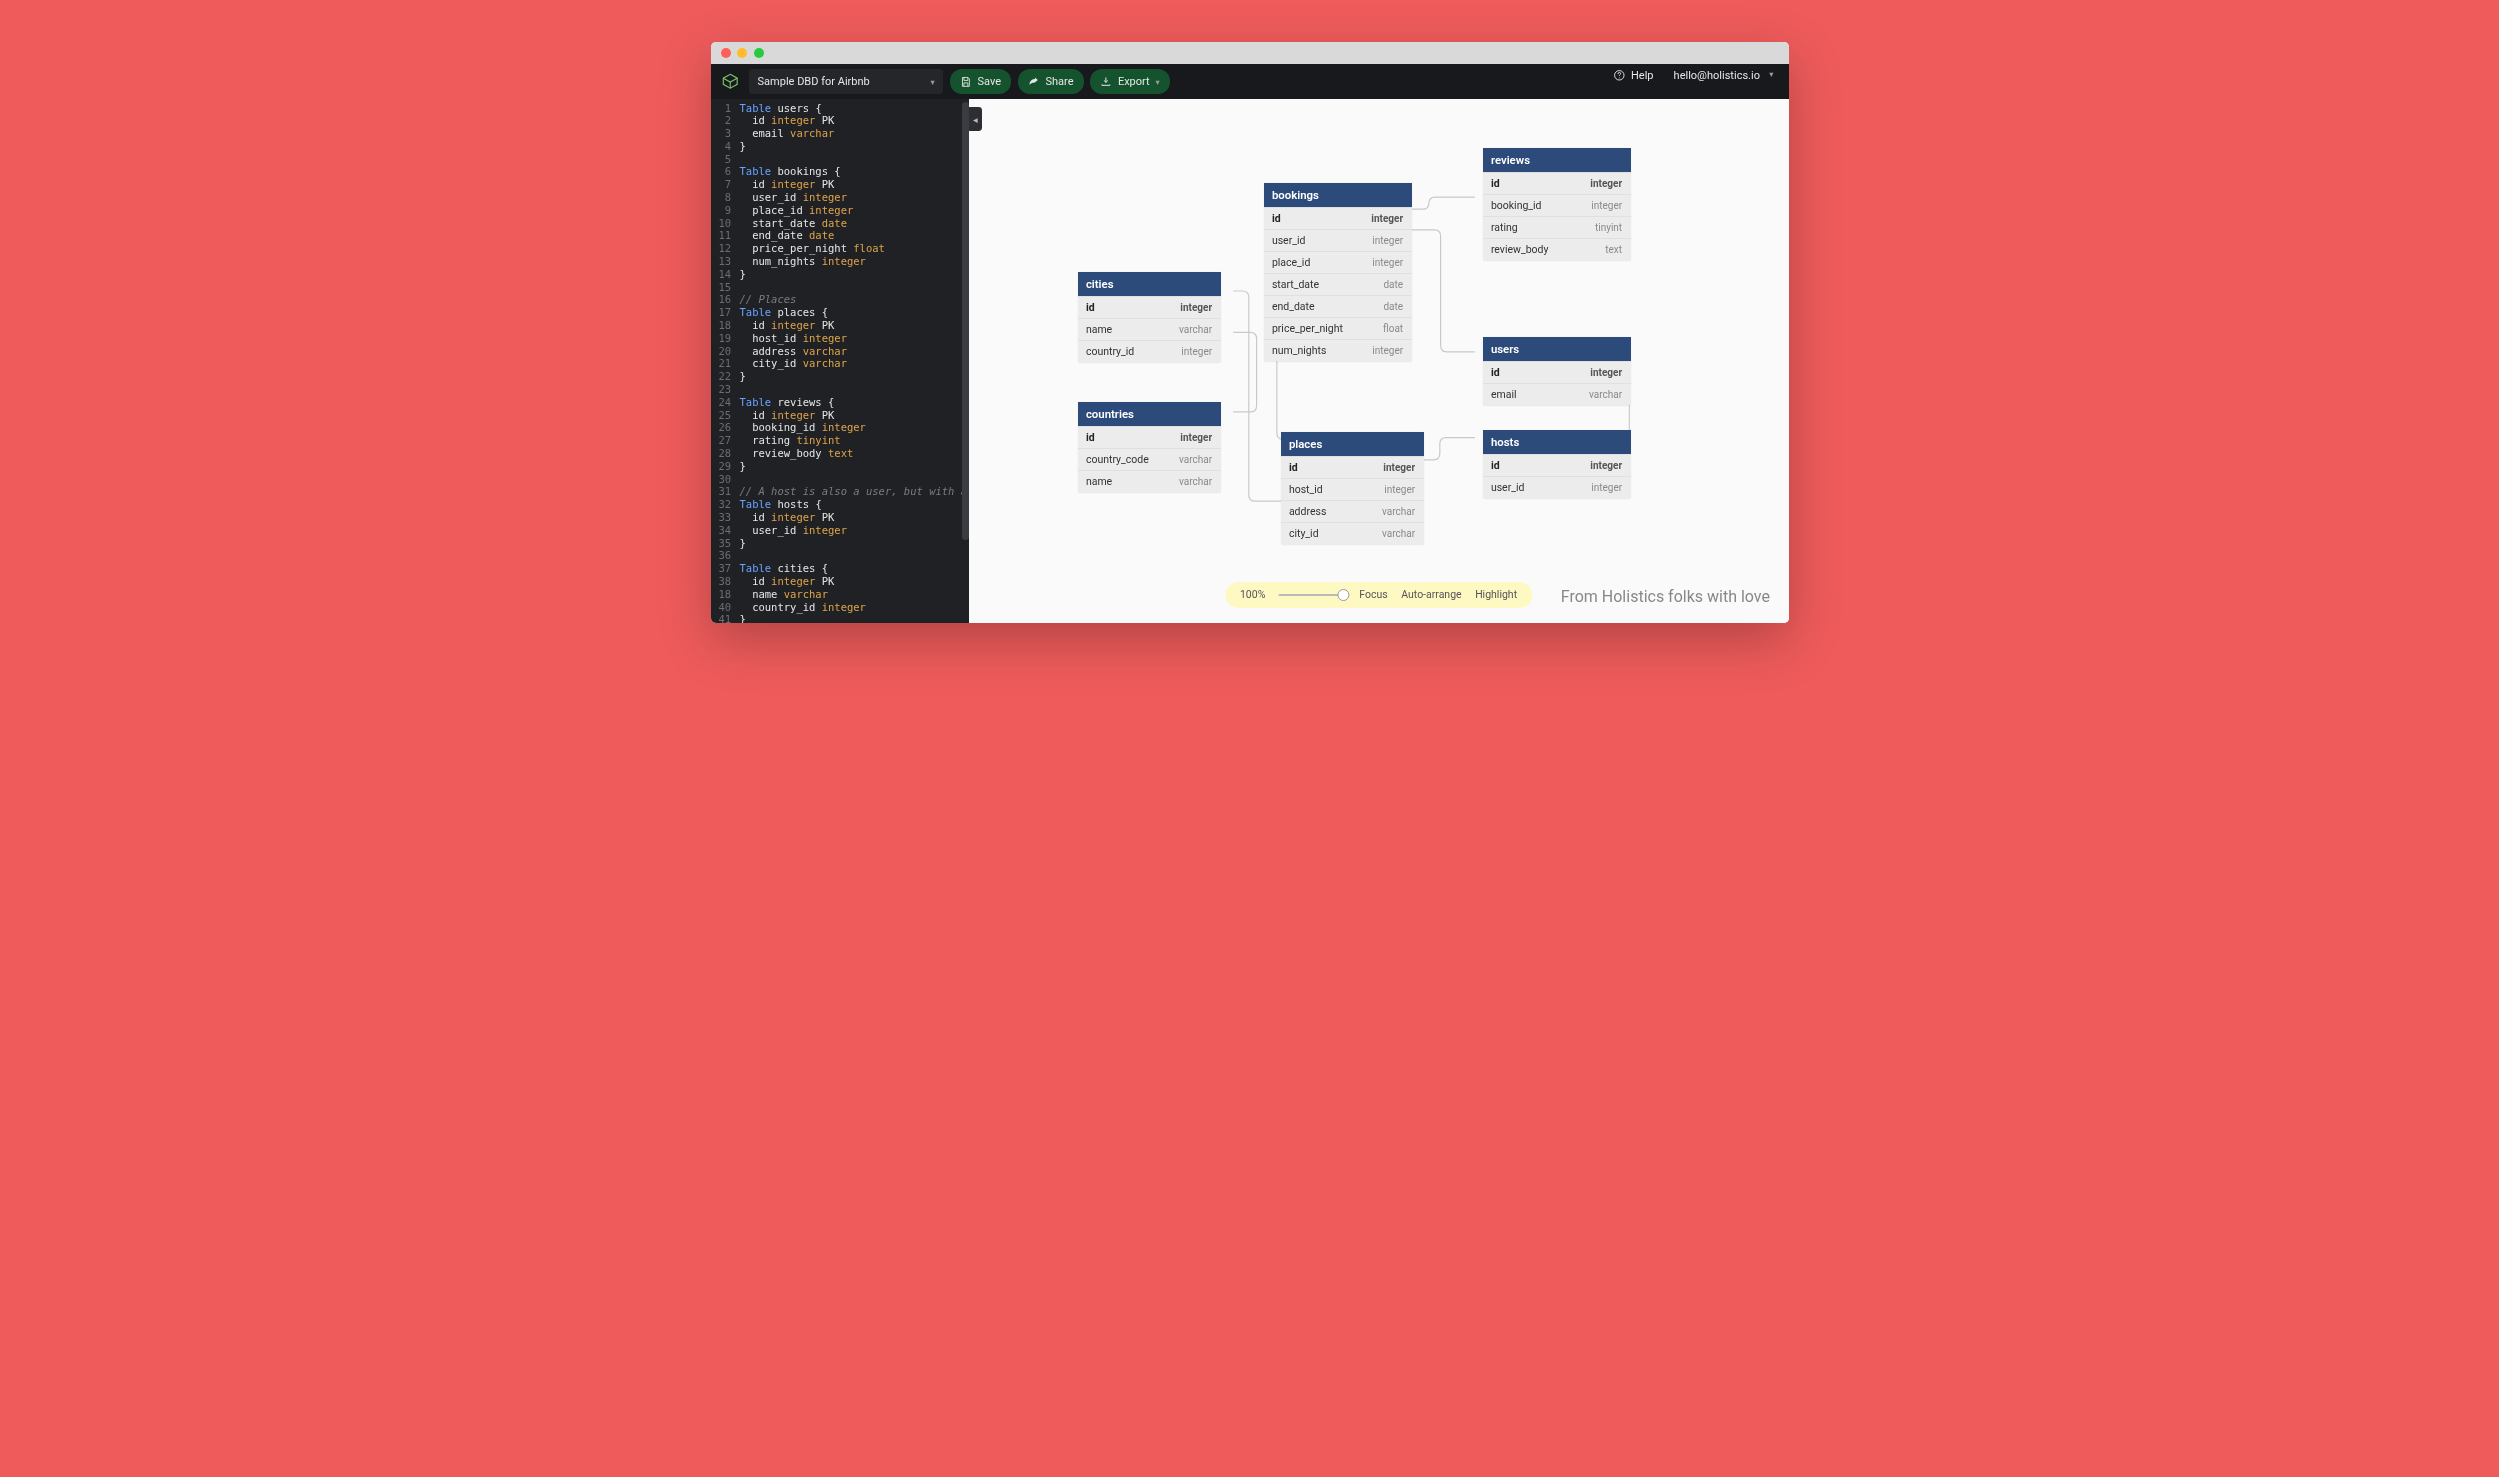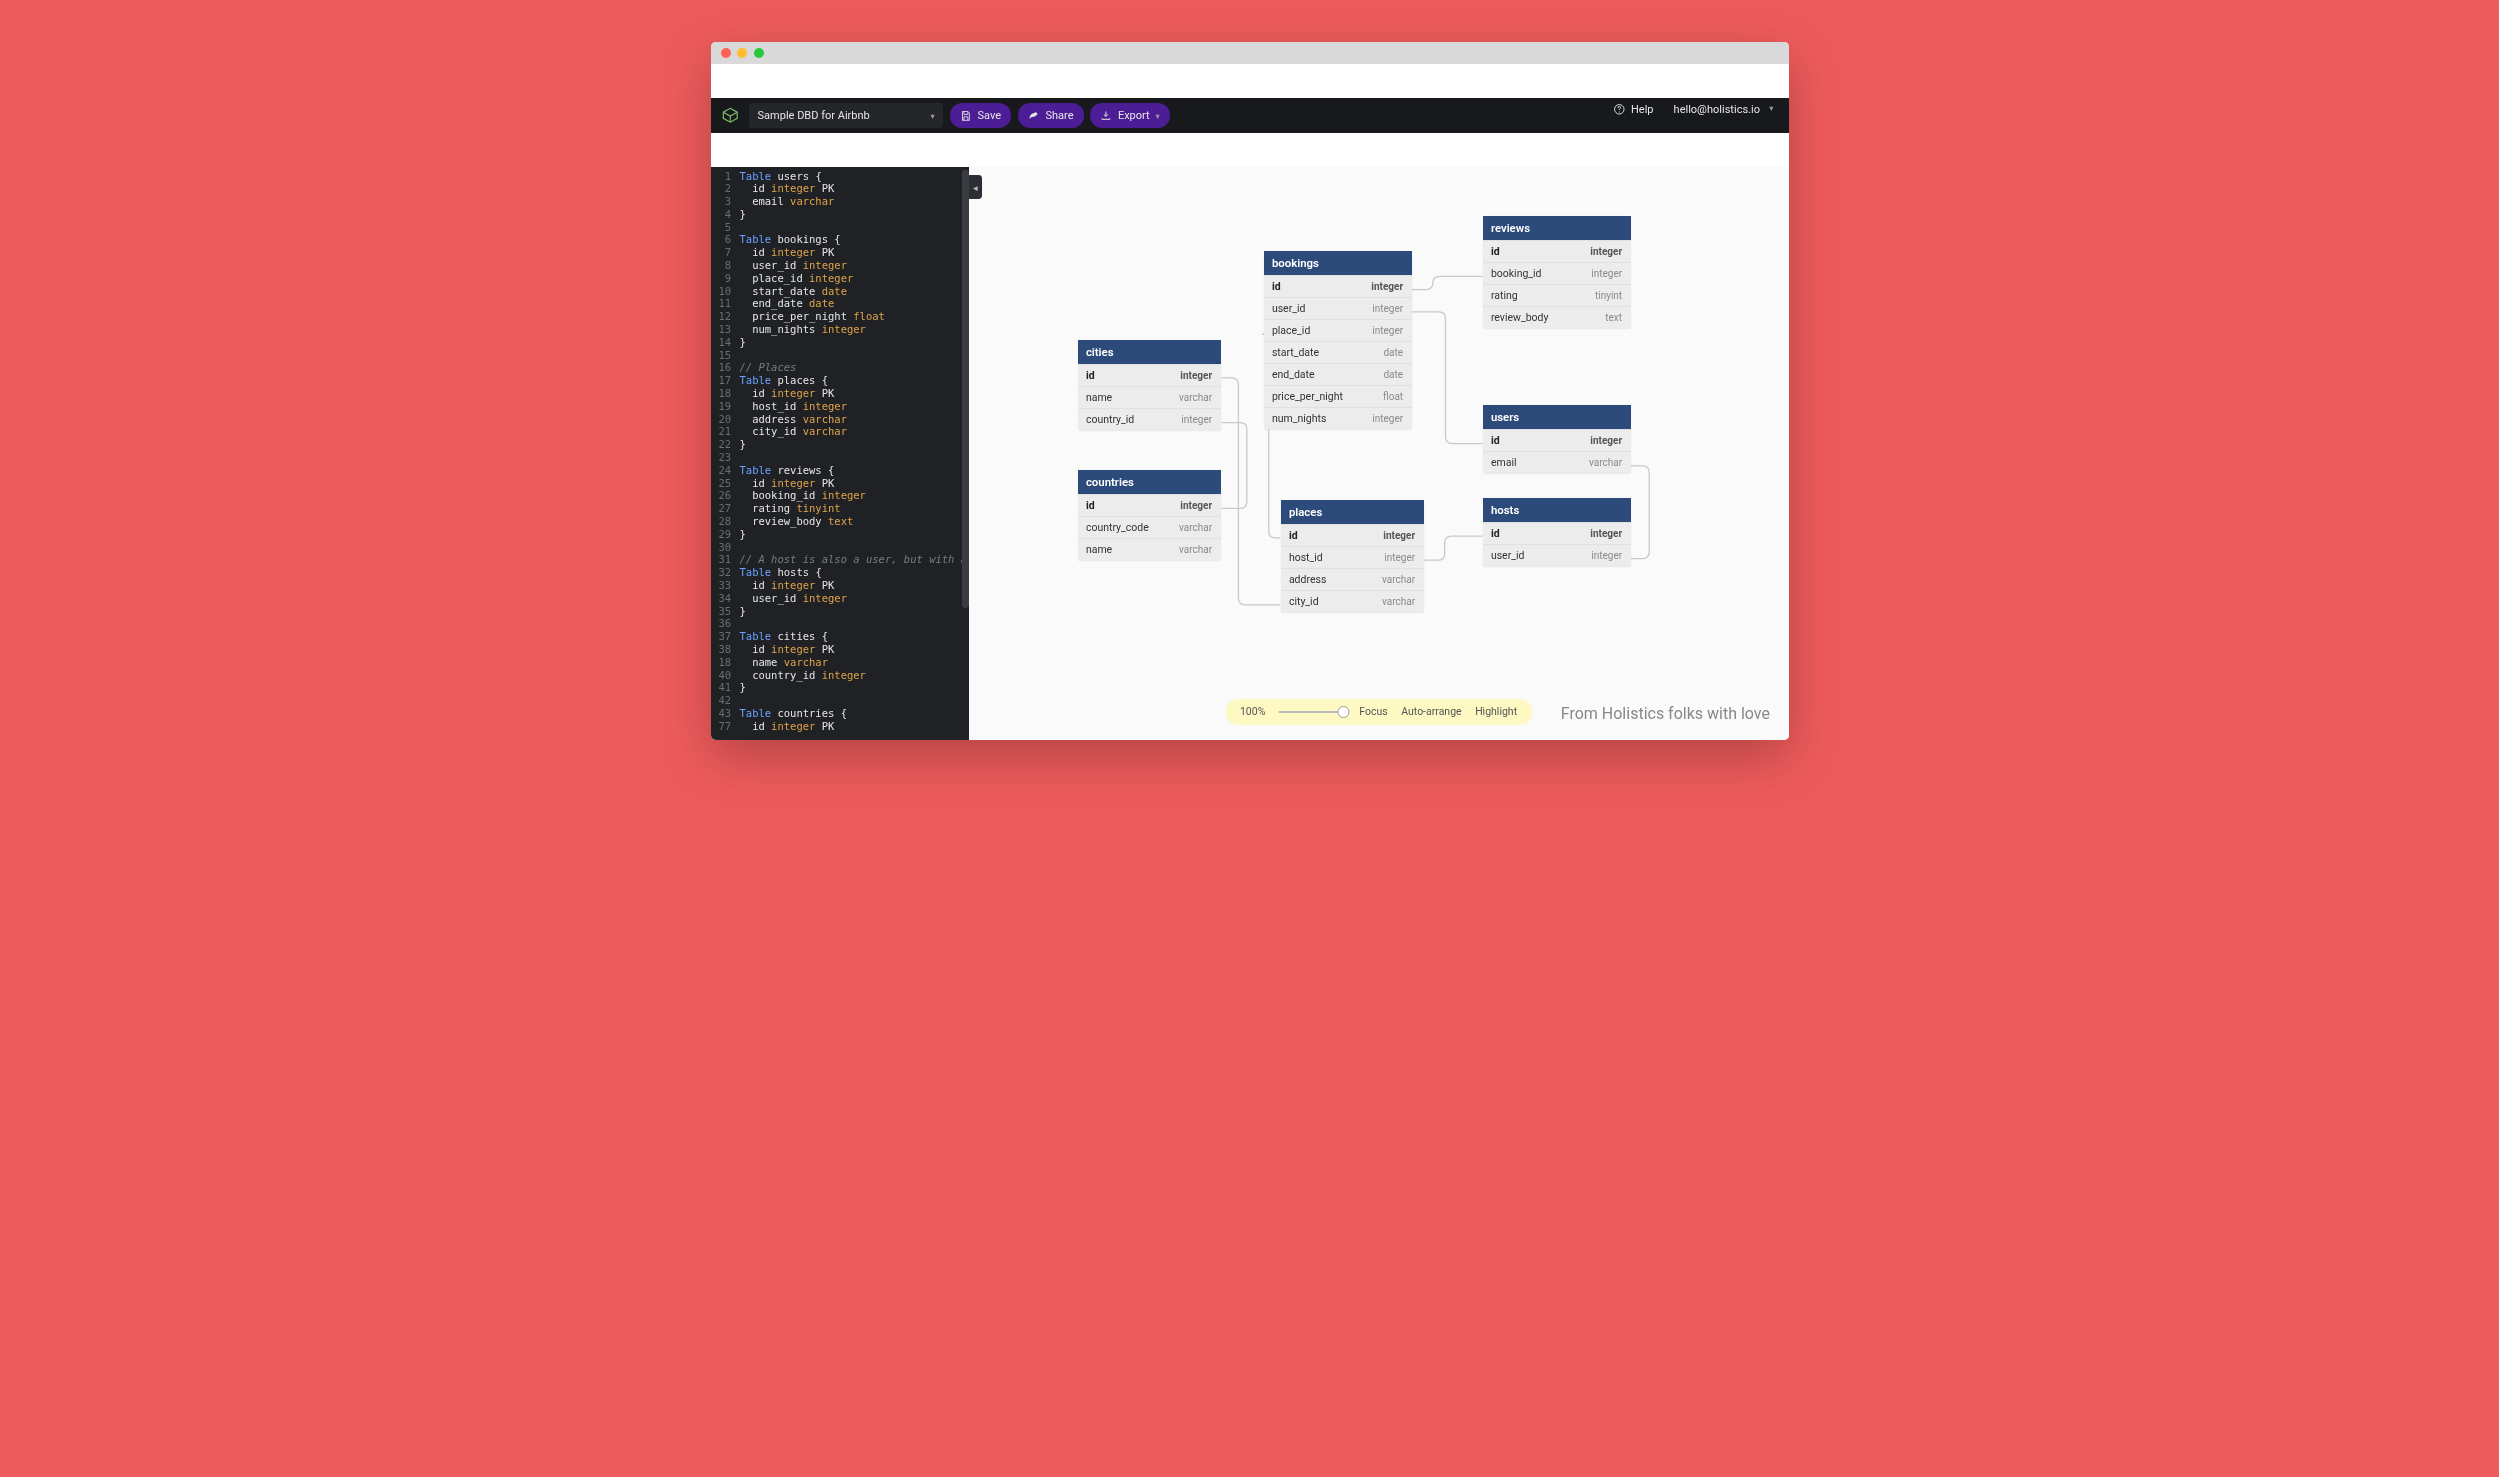--- a/index.html
+++ b/index.html
@@ -7,28 +7,27 @@
   body {
     background: #ef5b5b;
     font-family: -apple-system, BlinkMacSystemFont, "Segoe UI", Roboto, Helvetica, Arial, sans-serif;
     display: flex;
     justify-content: center;
     align-items: flex-start;
     padding: 42px 59px 0 59px;
   }
   .window {
     width: 1078px;
-    height: 698px;
+    height: 581px;
     background: #fff;
     border-radius: 5px;
     overflow: hidden;
     box-shadow: 0 17px 51px rgba(0,0,0,0.25);
     display: flex;
     flex-direction: column;
-    gap: 34px;
   }
   
   .titlebar {
     height: 22px;
     background: #d9d9d9;
     display: flex;
     align-items: center;
     padding-left: 10px;
     gap: 6.7px;
   }
@@ -65,21 +64,21 @@
     justify-content: space-between;
   }
   .project-select .caret { color: #9a9a9a; font-size: 8.4px; }
   .tb-btn {
     display: flex;
     align-items: center;
     gap: 5.9px;
     height: 25px;
     padding: 0 10px;
     border-radius: 12px;
-    background: #4c1d95;
+    background: #14532d;
     cursor: pointer;
     text-align: center;
   }
   .tb-btn svg { flex-shrink:0; }
   .spacer { flex: 1; }
   .help-link, .user-link {
     display: flex; align-items: flex-start; gap: 5.9px; padding: 0 6.7px; height: 25px;
   }
   .user-link .caret { color:#9a9a9a; font-size:8.4px; margin-left:3.4px;}
   

